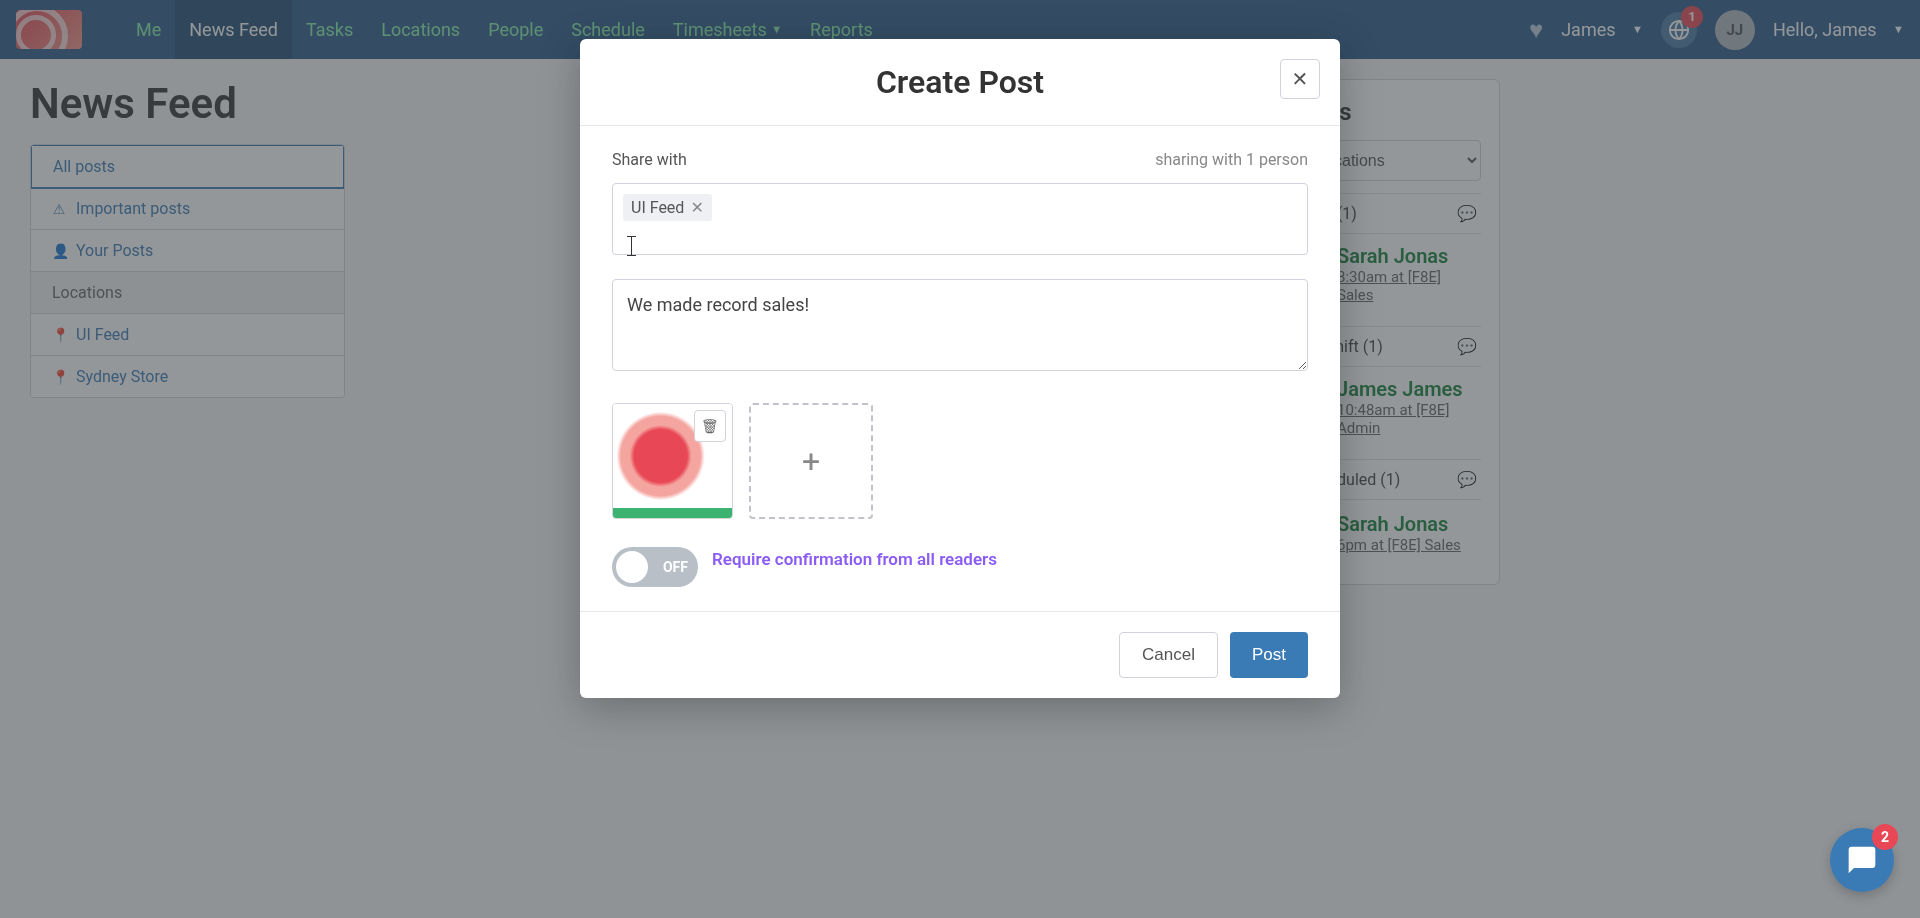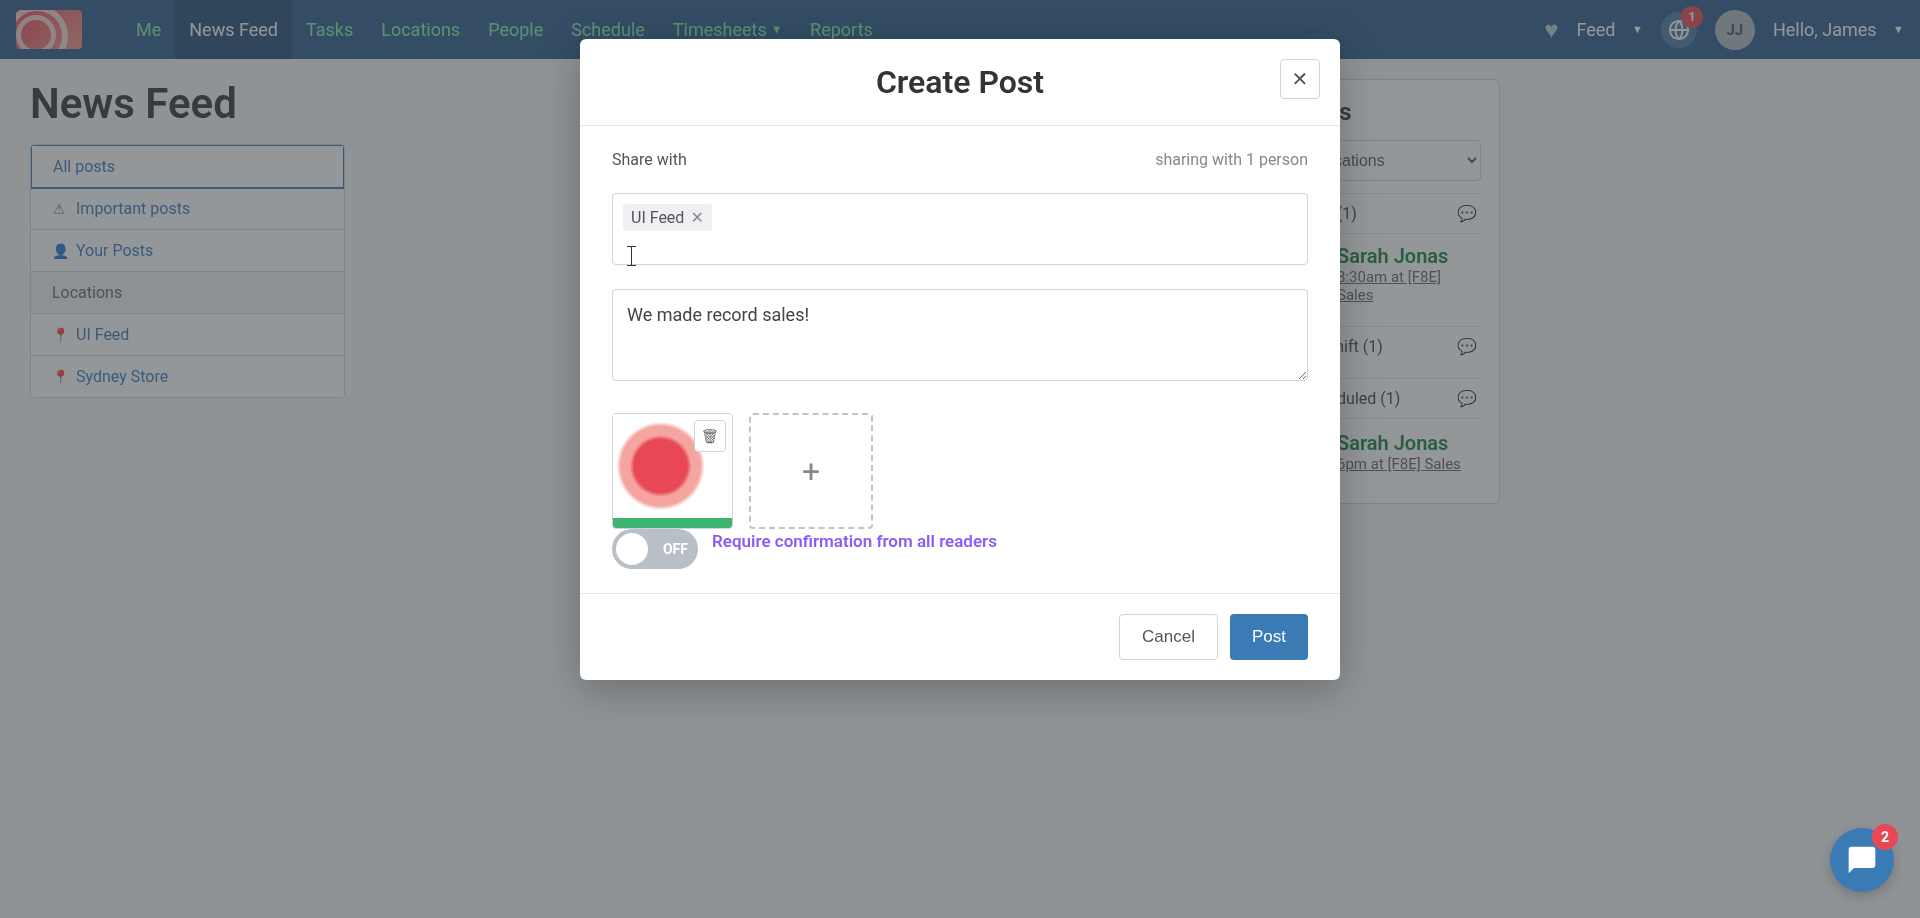--- a/index.html
+++ b/index.html
@@ -61,39 +61,39 @@
     
     
     .overlay { position: fixed; top: 0; left: 0; right: 0; bottom: 0; background: rgba(60, 65, 70, 0.55); display: flex; align-items: flex-start; justify-content: center; padding-top: 39px; z-index: 100; }
     
     
     .modal { background: #fff; width: 760px; border-radius: 6px; box-shadow: 0 10px 40px rgba(0,0,0,0.25); }
     .modal-header { padding: 24px; text-align: center; position: relative; border-bottom: 1px solid #e4e7eb; }
     .modal-title { font-size: 32px; font-weight: 600; color: #333; }
     .close-btn { position: absolute; top: 20px; right: 20px; width: 40px; height: 40px; border: 1px solid #d0d4da; border-radius: 4px; background: #fff; font-size: 20px; cursor: pointer; display: flex; align-items: center; justify-content: center; color: #555; }
     .modal-body { padding: 24px 32px; }
-    .share-row { display: flex; justify-content: space-between; margin-bottom: 24px; font-size: 16px; }
+    .share-row { display: flex; justify-content: space-between; margin-bottom: 14px; font-size: 16px; }
     .share-label { color: #555; }
     .share-count { color: #888; }
     .tag-input { border: 1px solid #d0d4da; border-radius: 4px; padding: 10px; min-height: 72px; }
     .tag { display: inline-flex; align-items: center; background: #eef0f3; border-radius: 3px; padding: 4px 8px; font-size: 16px; color: #555; gap: 6px; }
     .tag-x { cursor: pointer; color: #888; }
     .cursor-caret { display: inline-block; width: 1px; height: 20px; background: #333; margin-left: 8px; vertical-align: middle; position: relative; top: 14px; }
     .cursor-caret::before, .cursor-caret::after { content: ''; position: absolute; width: 9px; height: 1px; background: #333; left: -4px; }
     .cursor-caret::before { top: 0; }
     .cursor-caret::after { bottom: 0; }
     .post-textarea { width: 100%; border: 1px solid #d0d4da; border-radius: 4px; padding: 14px; font-size: 18px; color: #444; min-height: 92px; margin-top: 24px; font-family: inherit; resize: vertical; }
     .attachments-row { display: flex; gap: 16px; margin-top: 28px; }
     .attachment-thumb { width: 121px; height: 116px; border: 1px solid #d0d4da; border-radius: 4px; position: relative; background: #fff; overflow: hidden; }
     .thumb-image { position: absolute; left: 0; top: 0; right: 0; bottom: 10px; background: radial-gradient(circle at 40% 50%, #e84855 0%, #e84855 30%, #f5a5a0 35%, #f5a5a0 45%, #fff 50%); }
     .thumb-progress { position: absolute; bottom: 0; left: 0; right: 0; height: 10px; background: #3cb371; }
     .thumb-delete { position: absolute; top: 6px; right: 6px; width: 32px; height: 32px; background: #fff; border: 1px solid #d0d4da; border-radius: 4px; display: flex; align-items: center; justify-content: center; cursor: pointer; font-size: 14px; color: #666; }
     .attachment-add { width: 124px; height: 116px; border: 2px dashed #c0c4ca; border-radius: 4px; display: flex; align-items: center; justify-content: center; font-size: 32px; color: #888; cursor: pointer; }
     
-    .confirm-row { display: flex; gap: 14px; align-items: flex-start; }
+    .confirm-row { display: flex; gap: 14px; margin-top: 28px; align-items: flex-start; }
     .toggle { width: 86px; height: 40px; background: #b8bfc7; border-radius: 20px; position: relative; cursor: pointer; display: flex; align-items: center; flex-shrink: 0; }
     .toggle-knob { width: 32px; height: 32px; background: #fff; border-radius: 50%; position: absolute; left: 4px; }
     .toggle-label { color: #fff; font-weight: bold; font-size: 14px; margin-left: auto; margin-right: 10px; }
     .confirm-text { font-size: 17px; color: #555; line-height: 1.5; }
     .confirm-text strong { color: #8b5cf6; font-weight: 600; }
     
     .modal-footer { border-top: 1px solid #e4e7eb; padding: 20px 32px; display: flex; justify-content: flex-end; gap: 12px; }
     .btn-secondary { background: #fff; color: #555; border: 1px solid #d0d4da; padding: 12px 22px; border-radius: 4px; font-size: 17px; cursor: pointer; }
     .btn-post { background: #3a7ab5; color: #fff; border: none; padding: 12px 22px; border-radius: 4px; font-size: 17px; cursor: pointer; }
     
@@ -114,21 +114,21 @@
     <div class="nav-item active">News Feed</div>
     <div class="nav-item">Tasks</div>
     <div class="nav-item">Locations</div>
     <div class="nav-item">People</div>
     <div class="nav-item">Schedule</div>
     <div class="nav-item"><span>Timesheets</span>&nbsp;<span class="caret-down">▼</span></div>
     <div class="nav-item">Reports</div>
   </div>
   <div class="nav-right">
     <span class="heart-icon">♥</span>
-    <span class="help-link"><span>Feed</span>&nbsp;<span class="caret-down">▼</span></span>
+    <span class="help-link"><span>James</span>&nbsp;<span class="caret-down">▼</span></span>
     <span class="globe-icon">
       <svg width="22" height="22" viewBox="0 0 24 24" fill="none" stroke="#fff" stroke-width="2">
           <circle cx="12" cy="12" r="10"></circle>
           <path d="M2 12h20M12 2a15 15 0 010 20M12 2a15 15 0 000 20"></path>
         </svg>
       <span class="globe-badge">1</span>
     </span>
     <span class="avatar-jj">JJ</span>
     <span class="hello-text"><span>Hello, James</span>&nbsp;<span class="caret-down">▼</span></span>
   </div>
@@ -192,20 +192,30 @@
           </div>
         </div>
       </div>
       
       <div class="team-section">
         <div class="team-section-header">
           <span class="minus">−</span>
           <span>On Shift (1)</span>
           <span class="chat">💬</span>
         </div>
+        <div class="team-member">
+          <div class="member-avatar">
+              <span>JJ</span>
+              <span class="status-dot green"></span>
+            </div>
+          <div class="member-info">
+            <div class="member-name">James James</div>
+            <div class="member-detail">10:48am at [F8E] Admin</div>
+          </div>
+        </div>
       </div>
       
       <div class="team-section">
         <div class="team-section-header">
           <span class="minus">−</span>
           <span>Scheduled (1)</span>
           <span class="chat">💬</span>
         </div>
         <div class="team-member">
           <div class="member-avatar">

